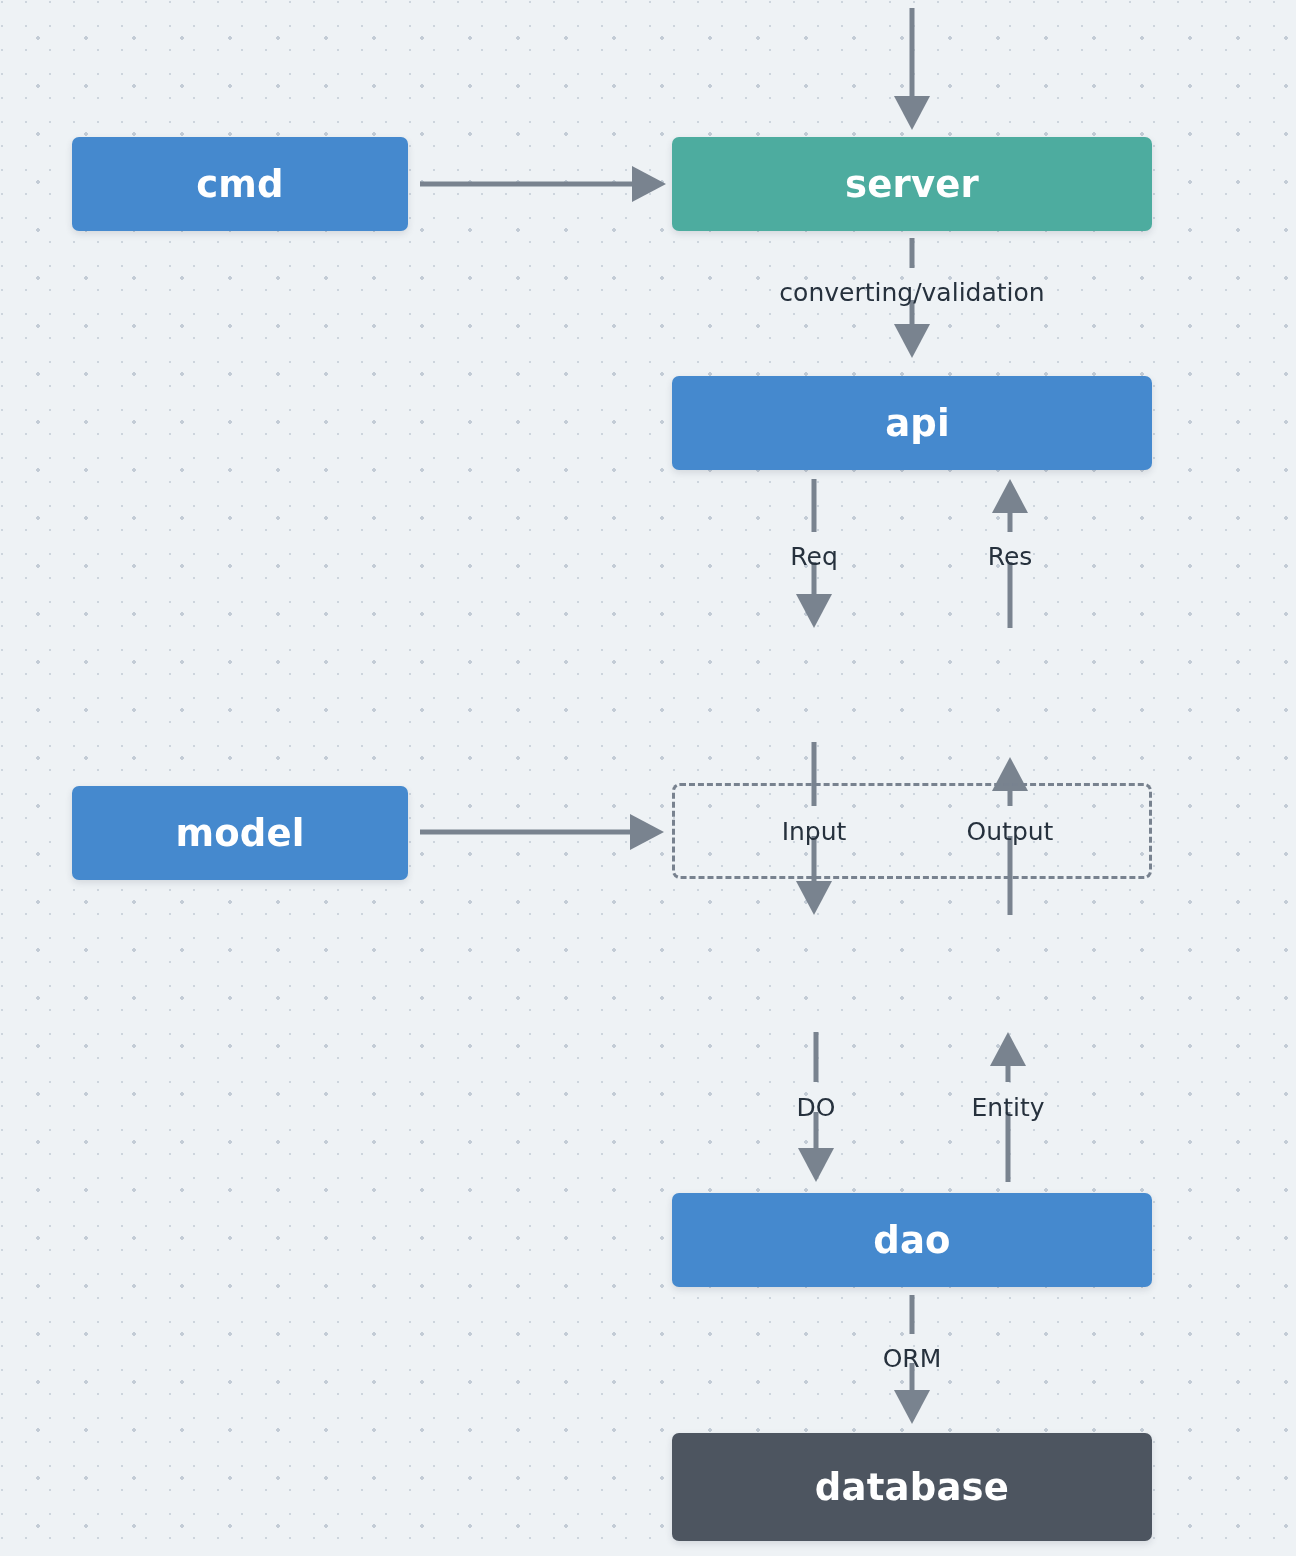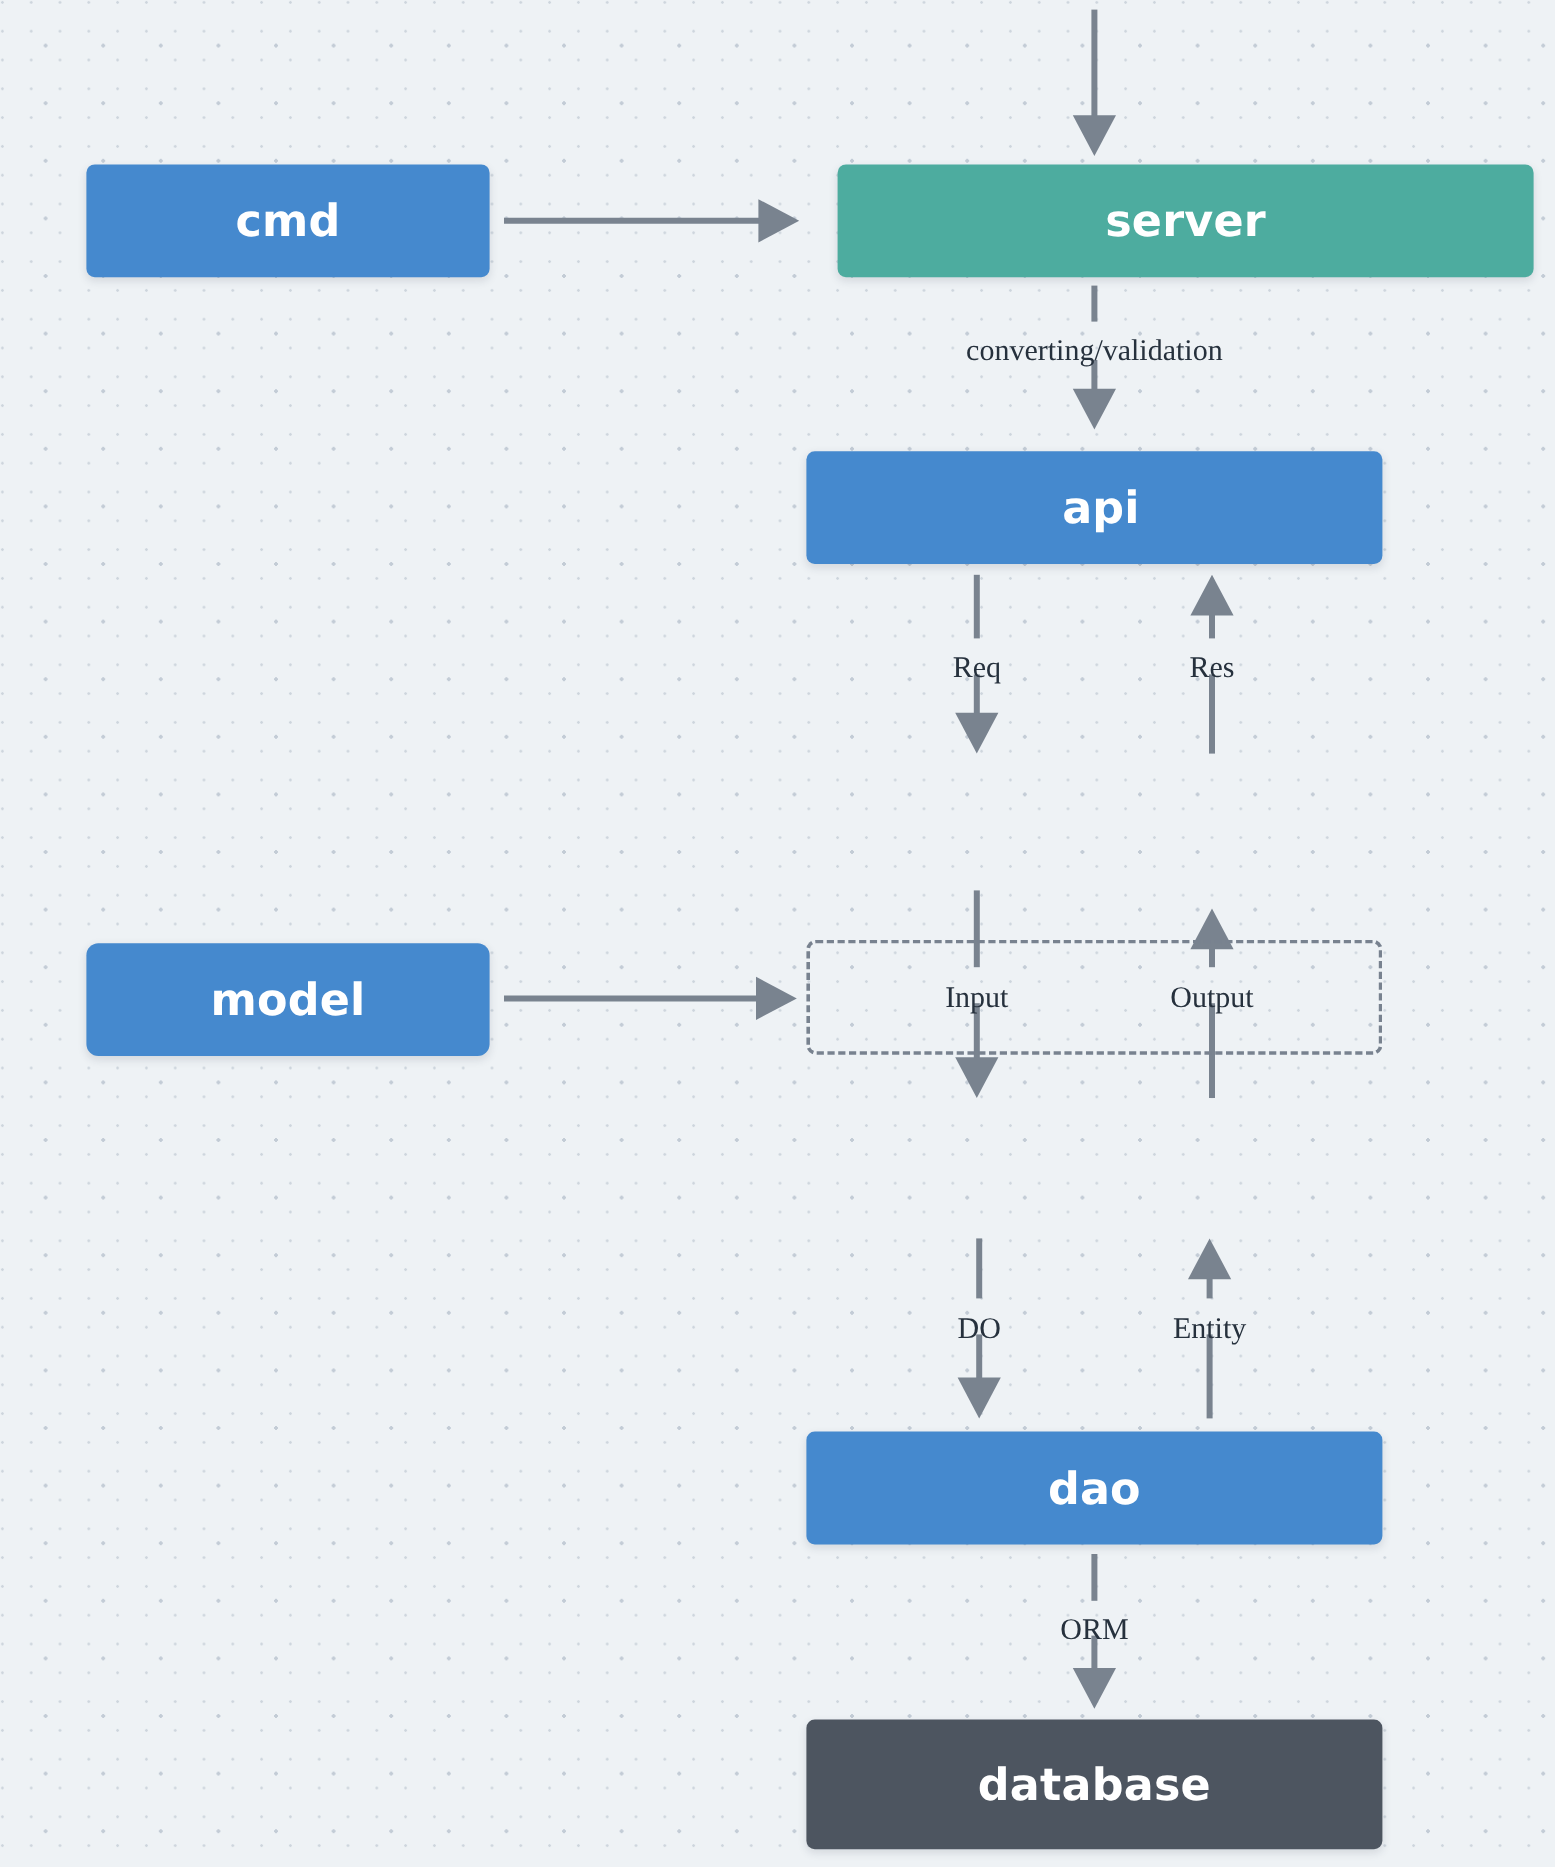--- a/index.html
+++ b/index.html
@@ -53,21 +53,21 @@
 
   
   .edge-label {
     position: absolute;
     color: #26313d;
     font-size: 25px;
     font-weight: 400;
     white-space: nowrap;
     line-height: 1;
   }
-  .edge-label.center { transform: translateX(-50%); font-family: Liberation Serif, serif; }
+  .edge-label.center { transform: translateX(-50%); }
 
   
   #arrows {
     position: absolute;
     left: 0; top: 0;
     width: 1296px;
     height: 1556px;
     pointer-events: none;
   }
   .arrow-path {
@@ -147,30 +147,30 @@
       <polygon class="arrow-head" points="912,1424 894,1390 930,1390"></polygon>
     </g>
   </svg>
 
   <div class="dashed-group" style="left:672px; top:783px; width:480px; height:96px;"></div>
 
   <div class="node node-blue" style="left:72px; top:137px; width:336px; height:94px;">
     <span>cmd</span>
   </div>
 
-  <div class="node node-teal" style="left:672px; top:137px; width:580px; height:94px;margin-left:26px;">
+  <div class="node node-teal" style="left:672px; top:137px; width:480px; height:94px;">
     <span>server</span>
   </div>
 
   <div class="node node-blue" style="left:672px; top:376px; width:480px; height:94px;padding-left:11px;">
     <span>api</span>
   </div>
 
 
-  <div class="node node-blue" style="left:72px; top:786px; width:336px; height:94px;border-radius:10px;">
+  <div class="node node-blue" style="left:72px; top:786px; width:336px; height:94px;">
     <span>model</span>
   </div>
 
 
   <div class="node node-blue" style="left:672px; top:1193px; width:480px; height:94px;">
     <span>dao</span>
   </div>
 
   <div class="node node-dark" style="left:672px; top:1433px; width:480px; height:108px;">
     <span>database</span>

